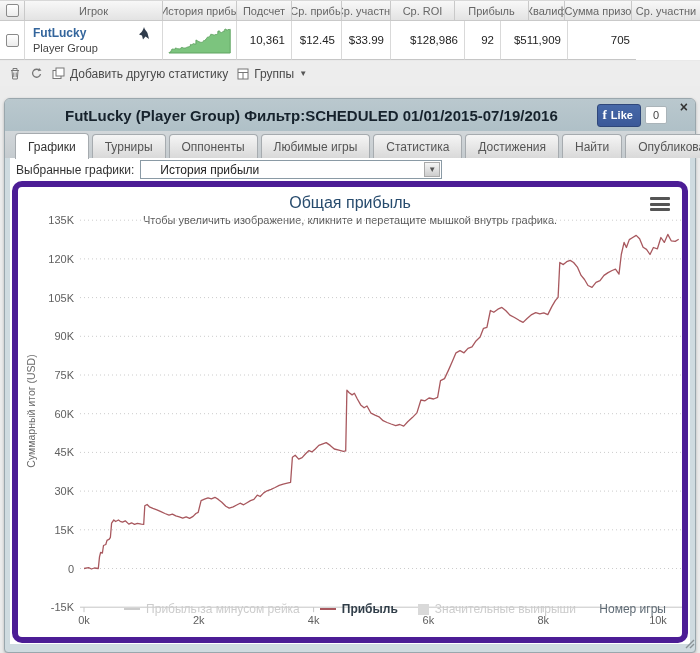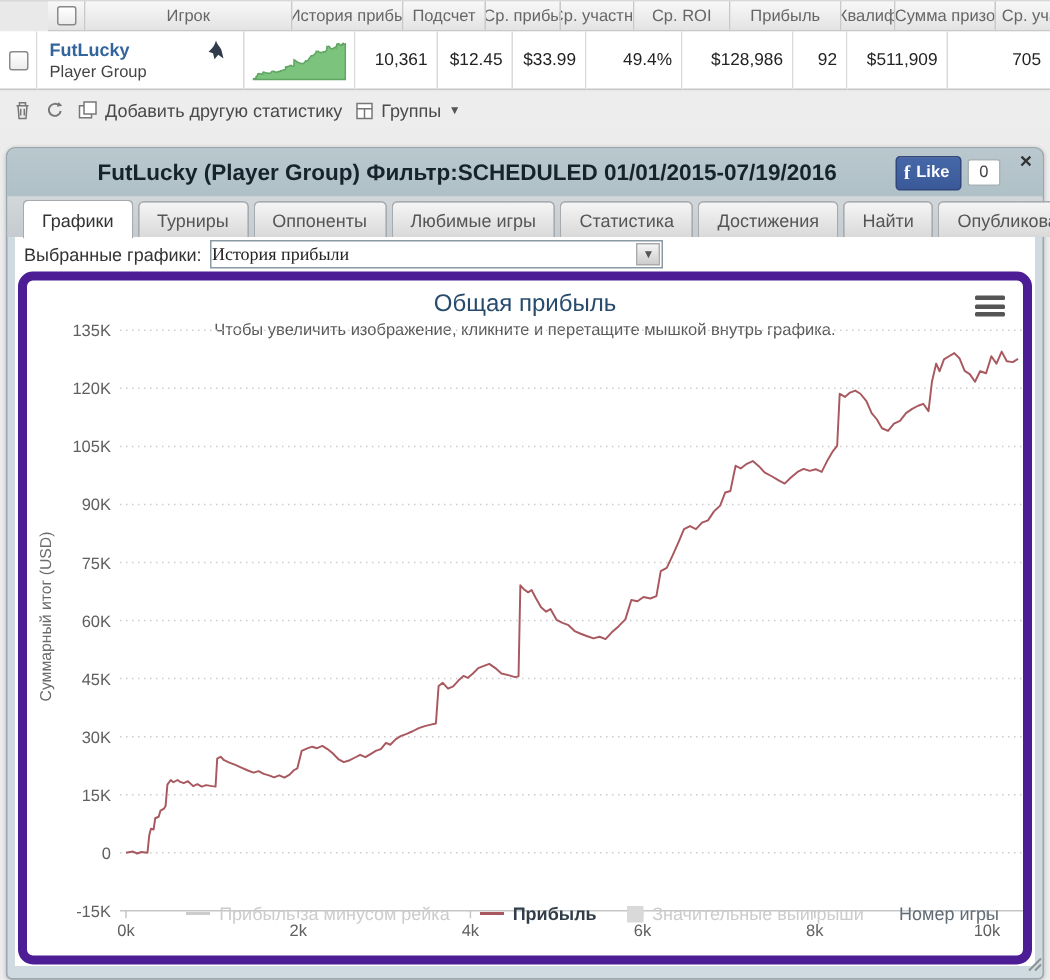--- a/index.html
+++ b/index.html
@@ -2,21 +2,21 @@
 <html><head>
 <meta charset="utf-8">
 <style>
   * { margin:0; padding:0; box-sizing:border-box; }
   html,body { width:700px; height:653px; background:#ececec; overflow:hidden;
     font-family:"Liberation Sans", sans-serif; }
 
   
   .stats-table { position:absolute; left:0; top:0; width:700px; height:86px;
     background:#e9e9e9; border-bottom:1px solid #c6c6c6; }
-  .hdr-row { display:flex; height:21px; border-top:1px solid #d8d8d8;padding-left:32px; }
+  .hdr-row { display:flex; height:21px; border-top:1px solid #d8d8d8; }
   .hdr-cell { border-right:1px solid #c9c9c9; border-bottom:1px solid #c9c9c9;
     background:linear-gradient(#f8f8f8,#e3e3e3); font-size:11px; color:#666;
     display:flex; align-items:center; justify-content:center;
     overflow:hidden; white-space:nowrap; flex:none; }
   .data-row { display:flex; height:39px; background:#fff; }
   .data-cell { border-right:1px solid #d9d9d9; border-bottom:1px solid #c6c6c6;
     background:#fff; display:flex; align-items:center; flex:none;
     font-size:11.5px; color:#222; overflow:hidden; white-space:nowrap; }
   .num { justify-content:flex-end; padding-right:6px; }
   .cb { width:13px; height:13px; border:1px solid #8a8a8a; border-radius:2px;
@@ -56,22 +56,22 @@
     background:linear-gradient(#f5f5f5,#d9d9d9); border:1px solid #a6abaf;
     border-bottom:none; border-radius:4px 4px 0 0; display:flex; align-items:center;
     cursor:pointer; white-space:nowrap; }
   .tab.active { background:#fff; color:#333; height:26px; margin-bottom:-1px;
     position:relative; z-index:2; }
   .panel-content { position:absolute; left:5px; right:5px; top:59px; bottom:8px;
     background:#fff; }
   .select-row { height:23px; display:flex; align-items:center; gap:6px;
     padding-left:6px; font-size:12px; color:#333; }
   .select-box { position:relative; width:302px; height:19px; background:#fff;
-    border:1px solid #8a9aa5; display:flex; align-items:center; padding-left:0;
-    font-size:12px; color:#222; cursor:pointer;font-family:Liberation Serif, serif; }
+    border:1px solid #8a9aa5; display:flex; align-items:center; padding-left:19px;
+    font-size:12px; color:#222; cursor:pointer; }
   .select-btn { position:absolute; right:1px; top:1px; bottom:1px; width:16px;
     background:linear-gradient(#f5f5f5,#cdcdcd); border:1px solid #aaa;
     display:flex; align-items:center; justify-content:center; }
 
   
   .chart-box { position:absolute; left:2px; right:2px; top:23px; bottom:1px;
     border:6px solid #4c1d95; border-radius:10px; background:#fff; overflow:hidden; }
   .chart-title { text-align:center; margin-top:7px; font-size:16px; color:#274b6d; }
   .chart-sub { text-align:center; font-size:11px; color:#5a5a5a; margin-top:2px; }
   .burger { position:absolute; right:12px; top:10px; width:20px; height:14px;
@@ -125,21 +125,20 @@
       </span>
     </div>
     <div class="data-cell spark-cell" style="width:74px">
       <svg id="spark" width="64" height="30" viewBox="0 0 64 30">
           <polygon points="1,28 1.0,27.5 1.5,27.4 1.8,27.5 2.1,27.4 2.5,27.5 2.6,26.6 2.7,26.3 2.9,26.4 3.0,25.8 3.2,25.8 3.4,25.5 3.6,25.4 3.7,25.3 3.8,24.3 4.1,24.1 4.2,24.2 4.5,24.1 4.7,24.1 5.0,24.2 5.3,24.1 5.6,24.3 5.9,24.3 6.2,24.4 6.5,24.3 6.9,24.3 7.1,24.4 7.3,23.1 7.5,23.0 7.7,23.1 8.1,23.2 8.5,23.3 8.9,23.5 9.3,23.6 9.7,23.7 10.1,23.6 10.4,23.8 10.8,23.8 11.2,23.9 11.5,23.8 11.9,23.9 12.2,23.8 12.5,23.6 12.8,23.5 13.0,22.7 13.4,22.6 13.8,22.5 14.1,22.6 14.5,22.5 14.8,22.6 15.2,22.8 15.6,23.1 15.9,23.2 16.4,23.1 16.7,23.0 17.1,22.9 17.4,23.0 17.8,22.8 18.1,22.7 18.5,22.6 18.8,22.3 19.1,22.4 19.5,22.1 19.8,22.0 20.2,21.9 20.7,21.8 21.1,21.6 21.5,21.5 21.9,21.5 22.3,21.4 22.4,19.6 22.7,19.5 23.1,19.8 23.4,19.7 23.8,19.4 24.1,19.2 24.4,19.3 24.8,19.1 25.2,18.8 25.5,18.7 25.9,18.6 26.3,18.8 26.7,19.1 27.2,19.1 27.7,19.2 27.9,19.2 28.0,14.9 28.3,15.1 28.6,15.3 28.8,15.2 29.1,15.5 29.5,16.0 29.8,16.2 30.1,16.0 30.5,16.6 30.9,16.7 31.4,16.8 31.8,17.1 32.2,17.2 32.6,17.3 33.1,17.4 33.5,17.3 33.9,17.5 34.3,17.1 34.8,16.9 35.2,16.5 35.7,15.6 36.1,15.7 36.5,15.5 37.0,15.6 37.4,15.4 37.7,14.3 38.1,14.1 38.5,13.5 38.9,12.9 39.3,12.3 39.7,12.2 40.1,12.3 40.5,12.0 40.9,11.9 41.3,11.5 41.7,11.2 42.1,10.6 42.5,10.5 42.8,9.3 43.2,9.5 43.6,9.3 44.0,9.1 44.4,9.4 44.8,9.7 45.3,9.8 45.8,10.0 46.2,10.2 46.6,9.9 47.1,9.6 47.5,9.5 47.9,9.6 48.3,9.5 48.7,9.6 49.1,9.1 49.5,8.7 49.8,8.4 50.0,6.0 50.3,6.1 50.7,5.9 51.0,5.8 51.4,6.0 51.8,6.3 52.1,6.9 52.5,7.2 52.8,7.6 53.3,7.7 53.7,7.4 54.1,7.2 54.5,6.9 54.9,6.7 55.3,6.5 55.7,6.4 56.0,6.8 56.3,5.4 56.6,4.6 56.8,4.9 57.1,4.4 57.4,4.2 57.8,4.1 58.2,4.3 58.5,4.9 58.9,5.0 59.2,5.4 59.6,4.9 60.0,5.0 60.3,4.2 60.7,4.6 61.1,4.0 61.4,4.4 61.8,4.5 62.2,4.3 62.2,28" fill="#7cc47e" stroke="#61a563" stroke-width="1"></polygon>
         </svg>
     </div>
     <div class="data-cell num" style="width:55px">10,361</div>
     <div class="data-cell num" style="width:50px">$12.45</div>
     <div class="data-cell num" style="width:49px">$33.99</div>
-    <div class="data-cell num" style="width:64px">49.4%</div>
     <div class="data-cell num" style="width:74px">$128,986</div>
     <div class="data-cell num" style="width:36px">92</div>
     <div class="data-cell num" style="width:67px">$511,909</div>
     <div class="data-cell num" style="width:68px; border-right:none">705</div>
   </div>
   <div class="toolbar">
     <span class="tb-icon">
       <svg width="12" height="13" viewBox="0 0 12 13">
           <path d="M2 3.5 H10 M4 3 V1.5 H8 V3 M3 3.5 L3.7 12 H8.3 L9 3.5 M4.8 5.5 V10 M7.2 5.5 V10" stroke="#777" stroke-width="1" fill="none"></path>
         </svg>

